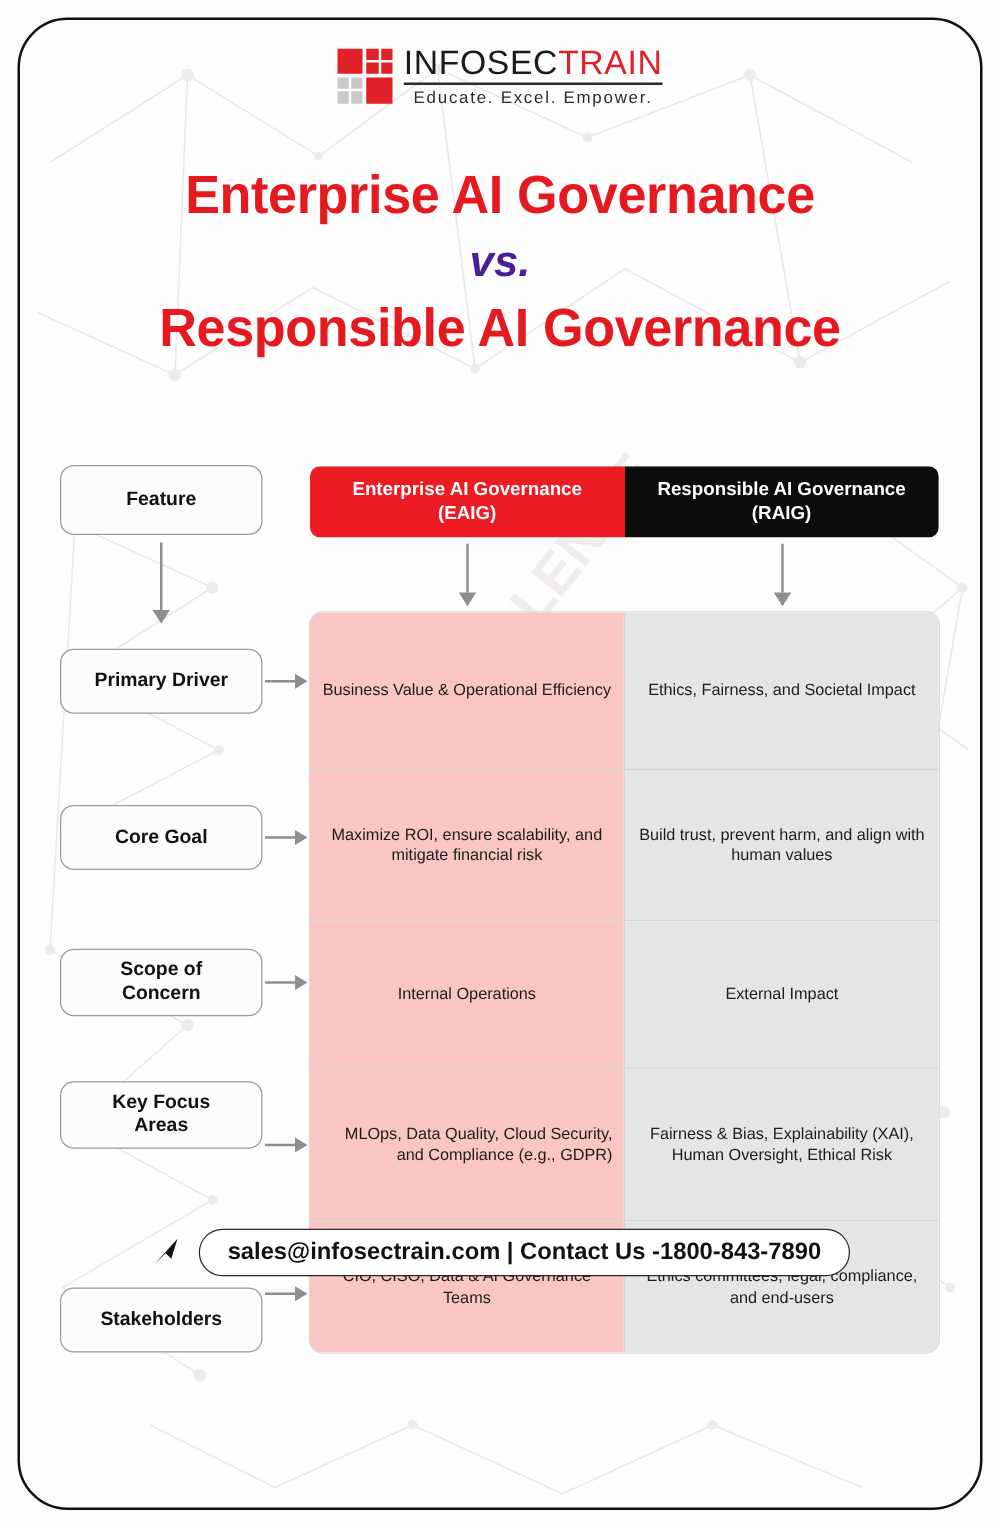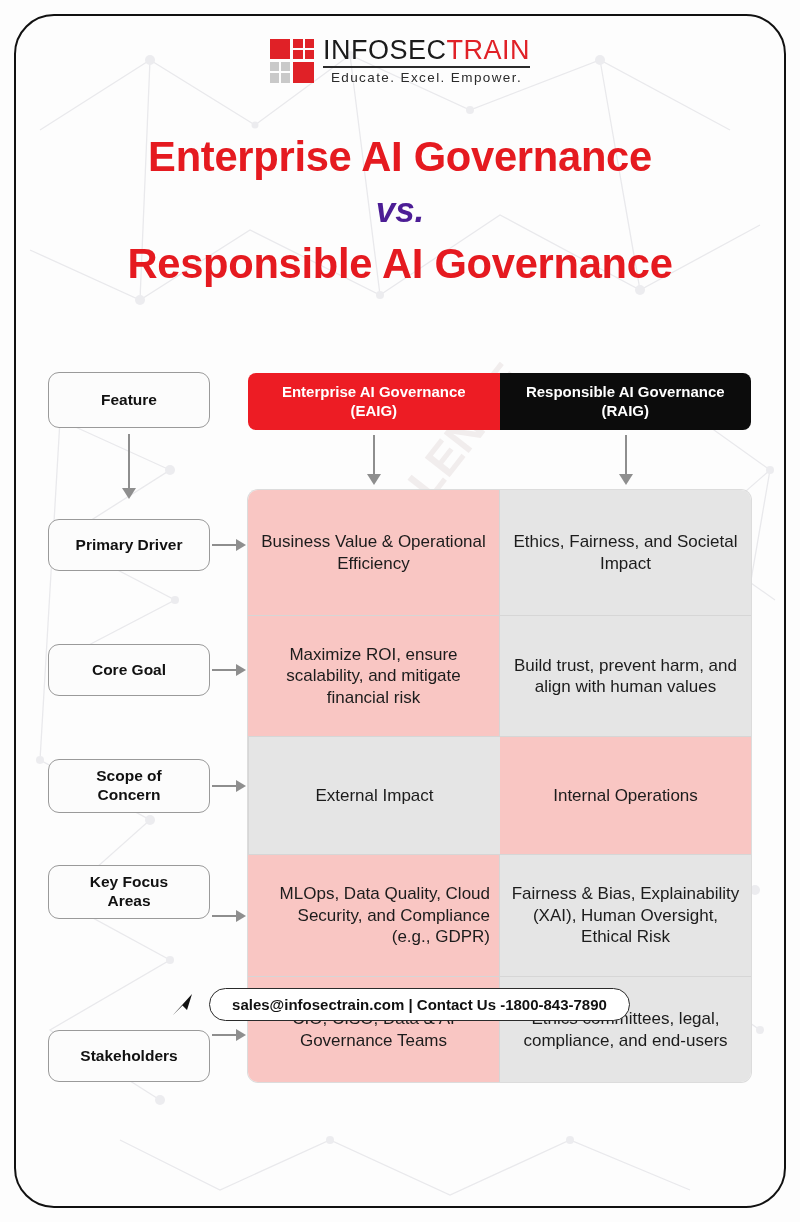--- a/index.html
+++ b/index.html
@@ -160,42 +160,42 @@
     width:503px;
     border-radius:10px;
     overflow:hidden;
     box-shadow:0 0 0 1px #dcdcdc;
   }
   .trow { display:flex; }
   .tcell {
     flex:1;
     display:flex; align-items:center; justify-content:center;
     text-align:center;
-    font-size:17px;
+    font-size:13px;
     color:#1c1c1c;
     line-height:1.26;
     padding:10px 9px;
     border-bottom:1px solid #d6d6d6;
   }
   .c-eaig { background:#F9C6C3; }
   .c-raig { background:#e5e5e5; border-left:1px solid #d6d6d6; }
   .trow:last-child .tcell { border-bottom:none; }
 
   
   .footer {
     position:absolute;
     left:0; right:0; bottom:32px;
     display:flex; align-items:center; justify-content:center; gap:11px;
   }
   .cursor-icon { display:block; }
   .contact-pill {
     border:1.7px solid #2a2a2a;
     border-radius:22px;
     padding:7px 22px;
-    font-size:15px;
+    font-size:19px;
     font-weight:700;
     color:#111;
     white-space:nowrap;
     background:#fff;
   }
   .wm {
     position:absolute;
     color:rgba(160,130,130,0.13);
     font-size:46px; font-weight:700;
     transform:rotate(-52deg);
@@ -371,22 +371,22 @@
           <div class="tcell c-eaig" style="height:126px;">Business Value &amp; Operational Efficiency</div>
           <div class="tcell c-raig" style="height:126px;">Ethics, Fairness, and Societal Impact</div>
         </div>
 
         <div class="trow">
           <div class="tcell c-eaig" style="height:121px;">Maximize ROI, ensure scalability, and mitigate financial risk</div>
           <div class="tcell c-raig" style="height:121px;">Build trust, prevent harm, and align with human values</div>
         </div>
 
         <div class="trow">
+          <div class="tcell c-eaig" style="height:118px;">Internal Operations</div>
           <div class="tcell c-raig" style="height:118px;">External Impact</div>
-          <div class="tcell c-eaig" style="height:118px;">Internal Operations</div>
         </div>
 
         <div class="trow">
           <div class="tcell c-eaig" style="height:122px;text-align:right;">MLOps, Data Quality, Cloud Security, and Compliance (e.g., GDPR)</div>
           <div class="tcell c-raig" style="height:122px;">Fairness &amp; Bias, Explainability (XAI), Human Oversight, Ethical Risk</div>
         </div>
 
         <div class="trow">
           <div class="tcell c-eaig" style="height:105px;">CIO, CISO, Data &amp; AI Governance Teams</div>
           <div class="tcell c-raig" style="height:105px;">Ethics committees, legal, compliance, and end-users</div>

